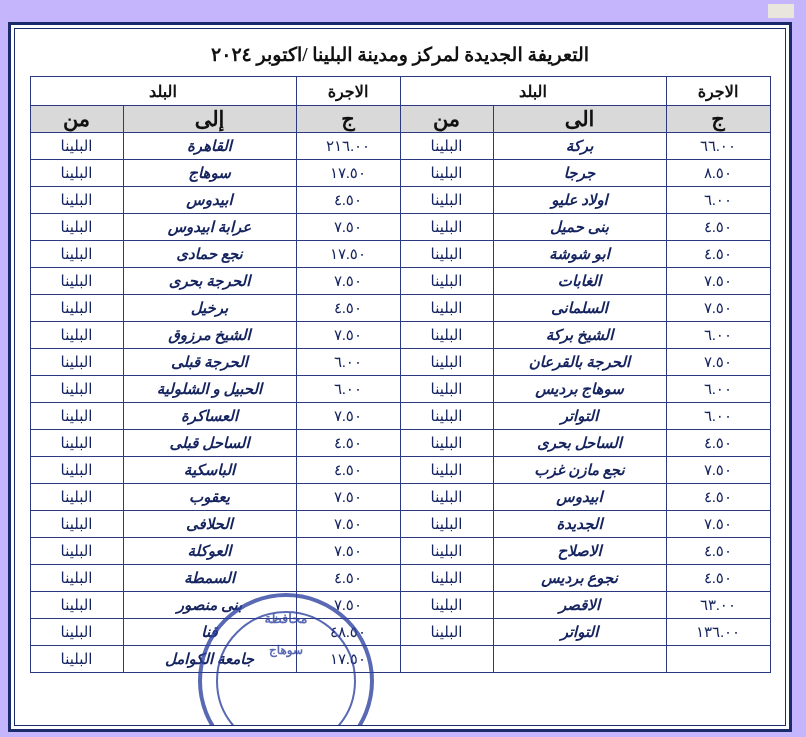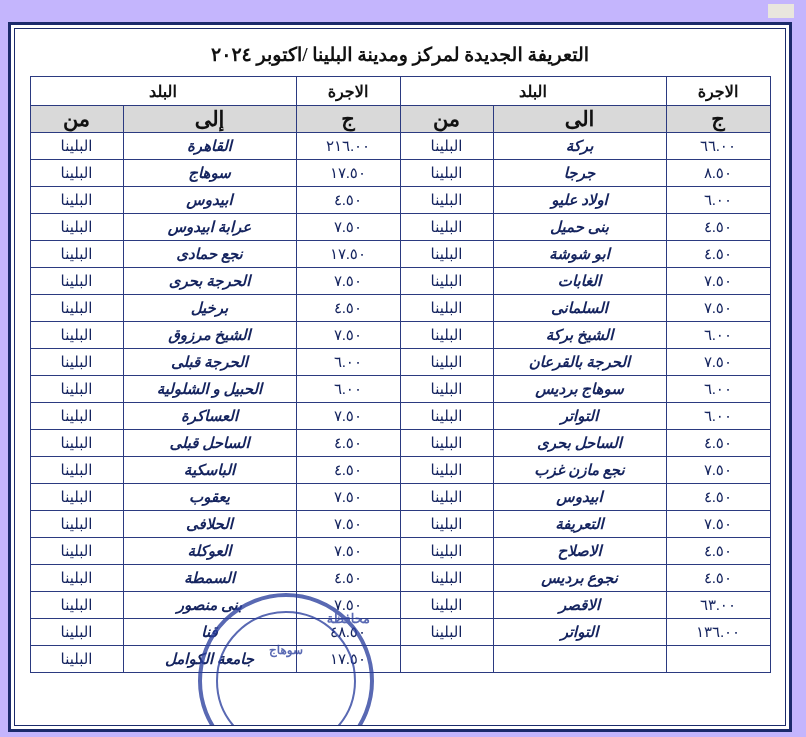--- a/index.html
+++ b/index.html
@@ -129,21 +129,21 @@
     right: 14px;
     bottom: 14px;
     border: 2px solid #2b3f9e;
     border-radius: 50%;
   }
   .stamp-text {
     position: absolute;
     top: 14px;
     left: 0;
     right: 0;
-    text-align: right;
+    text-align: center;
     font-size: 13px;
     font-weight: bold;
     color: #2b3f9e;
     direction: rtl;
   }
   .stamp-text2 {
     position: absolute;
     top: 46px;
     left: 0;
     right: 0;
@@ -308,21 +308,21 @@
           <tr>
             <td class="fare">٤.٥٠</td>
             <td class="place">ابيدوس</td>
             <td class="origin">البلينا</td>
             <td class="fare">٧.٥٠</td>
             <td class="place">يعقوب</td>
             <td class="origin">البلينا</td>
           </tr>
           <tr>
             <td class="fare">٧.٥٠</td>
-            <td class="place">التعريفة</td>
+            <td class="place">الجديدة</td>
             <td class="origin">البلينا</td>
             <td class="fare">٧.٥٠</td>
             <td class="place">الحلافى</td>
             <td class="origin">البلينا</td>
           </tr>
           <tr>
             <td class="fare">٤.٥٠</td>
             <td class="place">الاصلاح</td>
             <td class="origin">البلينا</td>
             <td class="fare">٧.٥٠</td>

